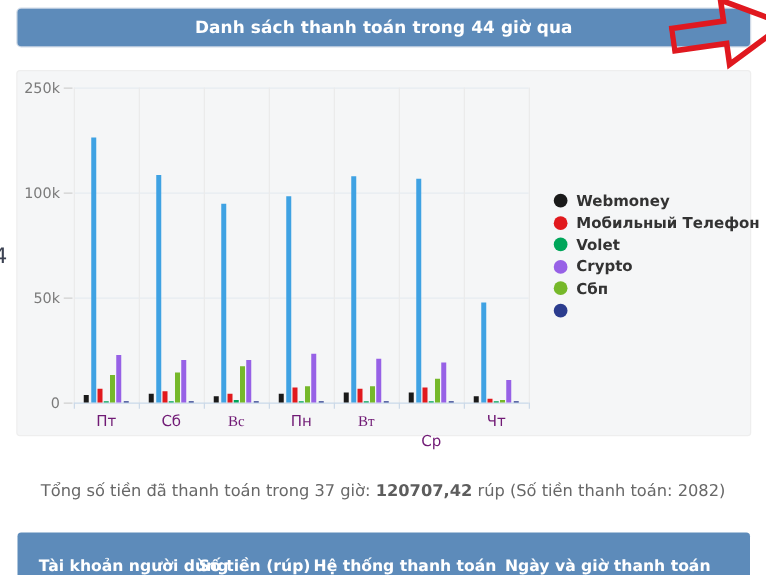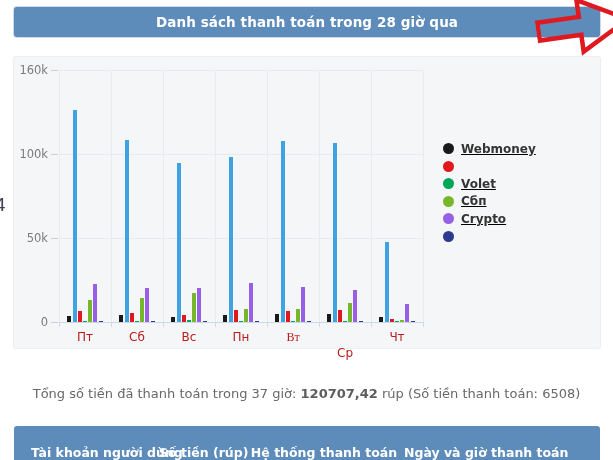--- a/index.html
+++ b/index.html
@@ -36,23 +36,23 @@
   .gridline-v{position:absolute;top:0;width:1px;height:100%;background:#ebebeb;}
   .tick-y{position:absolute;height:1px;width:7px;background:#cfcfcf;}
   .tick-x{position:absolute;width:1px;height:5px;background:#ccd9e8;}
   .bar{position:absolute;width:4px;border-radius:0;}
   .y-label{
     position:absolute;right:100%;margin-right:11px;transform:translateY(-7px);
     font-size:11.5px;color:#7b7b7b;white-space:nowrap;
   }
   .x-label{
     position:absolute;top:100%;margin-top:8px;transform:translateX(-50%);
-    font-size:12px;color:#b91c1c;white-space:nowrap;
-  }
-  .legend{position:absolute;left:429px;top:83px;text-decoration:underline;}
+    font-size:12px;color:#701a75;white-space:nowrap;
+  }
+  .legend{position:absolute;left:429px;top:95px;}
   .legend-row{display:flex;align-items:center;height:17.5px;}
   .legend-dot{width:11px;height:11px;border-radius:50%;flex:0 0 11px;}
   .legend-label{
     margin-left:7px;font-size:12px;font-weight:600;color:#333333;white-space:nowrap;
   }
   .summary-line{
     position:absolute;left:0;top:386px;width:613px;text-align:center;
     font-size:13px;color:#686868;
   }
   .summary-line .amount{font-weight:bold;color:#5d5d5d;}
@@ -64,34 +64,34 @@
   }
   .table-header .th{
     color:#ffffff;font-weight:bold;font-size:12.5px;text-align:center;white-space:nowrap;
   }
   .table-header .th.first{text-align:left;padding-left:17px;}
 </style>
 </head>
 <body>
 
 <div class="header-bar">
-  <span class="title">Danh sách thanh toán trong 28 giờ qua</span>
+  <span class="title">Danh sách thanh toán trong 44 giờ qua</span>
 </div>
 
 <svg class="red-arrow" viewBox="0 0 100 74">
   <path d="M2 28 L44 28 L44 11 L92 37 L44 63 L44 46 L2 46 Z" fill="none" stroke="#e0181f" stroke-width="4.5" stroke-linejoin="miter"></path>
 </svg>
 
 <div class="left-edge-text">4</div>
 
 <div class="chart-panel">
   <div class="plot-area">
       <div class="gridline-h" style="top: 0px;"></div>
       <div class="tick-y" style="top: 0px; left: -8px;"></div>
-      <div class="y-label" style="top: 0px;">160k</div>
+      <div class="y-label" style="top: 0px;">250k</div>
       <div class="gridline-h" style="top: 84px;"></div>
       <div class="tick-y" style="top: 84px; left: -8px;"></div>
       <div class="y-label" style="top: 84px;">100k</div>
       <div class="gridline-h" style="top: 168px;"></div>
       <div class="tick-y" style="top: 168px; left: -8px;"></div>
       <div class="y-label" style="top: 168px; margin-left: 44px;">50k</div>
       <div class="gridline-h baseline" style="top: 252px;"></div>
       <div class="tick-y" style="top: 252px; left: -8px;"></div>
       <div class="y-label" style="top: 252px;">0</div>
       <div class="gridline-v" style="left: 0px;"></div>
@@ -154,54 +154,55 @@
       <div class="bar" style="left: 346.4px; top: 234px; height: 18px; background: rgb(151, 97, 230);"></div>
       <div class="bar" style="left: 39.6px; top: 251px; height: 1px; background: rgb(43, 60, 142);"></div>
       <div class="bar" style="left: 91.6px; top: 251px; height: 1px; background: rgb(43, 60, 142);"></div>
       <div class="bar" style="left: 143.6px; top: 251px; height: 1px; background: rgb(43, 60, 142);"></div>
       <div class="bar" style="left: 195.6px; top: 251px; height: 1px; background: rgb(43, 60, 142);"></div>
       <div class="bar" style="left: 247.6px; top: 251px; height: 1px; background: rgb(43, 60, 142);"></div>
       <div class="bar" style="left: 299.6px; top: 251px; height: 1px; background: rgb(43, 60, 142);"></div>
       <div class="bar" style="left: 351.6px; top: 251px; height: 1px; background: rgb(43, 60, 142);"></div>
       <div class="x-label" style="left: 26px;">Пт</div>
       <div class="x-label" style="left: 78px;">Сб</div>
-      <div class="x-label" style="left: 130px;">Вс</div>
+      <div class="x-label" style="left: 130px; font-family: Liberation Serif, serif;">Вс</div>
       <div class="x-label" style="left: 182px;">Пн</div>
       <div class="x-label" style="left: 234px; font-family: Liberation Serif, serif;">Вт</div>
       <div class="x-label" style="left: 286px; margin-top: 24px;">Ср</div>
       <div class="x-label" style="left: 338px;">Чт</div>
     </div>
   <div class="legend">
       <div class="legend-row">
         <span class="legend-dot" style="background: rgb(26, 26, 26);"></span>
         <span class="legend-label">Webmoney</span>
       </div>
       <div class="legend-row">
         <span class="legend-dot" style="background: rgb(225, 25, 29);"></span>
+        <span class="legend-label">Мобильный Телефон</span>
       </div>
       <div class="legend-row">
         <span class="legend-dot" style="background: rgb(0, 166, 90);"></span>
         <span class="legend-label">Volet</span>
       </div>
       <div class="legend-row">
+        <span class="legend-dot" style="background: rgb(151, 97, 230);"></span>
+        <span class="legend-label">Crypto</span>
+      </div>
+      <div class="legend-row">
         <span class="legend-dot" style="background: rgb(118, 184, 42);"></span>
         <span class="legend-label">Сбп</span>
       </div>
       <div class="legend-row">
-        <span class="legend-dot" style="background: rgb(151, 97, 230);"></span>
-        <span class="legend-label">Crypto</span>
-      </div>
-      <div class="legend-row">
         <span class="legend-dot" style="background: rgb(43, 60, 142);"></span>
       </div>
     </div>
 </div>
 
 <div class="summary-line">
-  <span>Tổng số tiền đã thanh toán trong 37 giờ: </span><span class="amount">120707,42</span><span> rúp (Số tiền thanh toán: 6508)</span>
+  <span>Tổng số tiền đã thanh toán trong 37 giờ: </span><span class="amount">120707,42</span><span> rúp (Số tiền thanh toán: 2082)</span>
 </div>
 
 <div class="table-header">
   <div class="th first">Tài khoản người dùng</div>
   <div class="th">Số tiền (rúp)</div>
   <div class="th">Hệ thống thanh toán</div>
   <div class="th">Ngày và giờ thanh toán</div>
 </div>
 
 </body></html>

